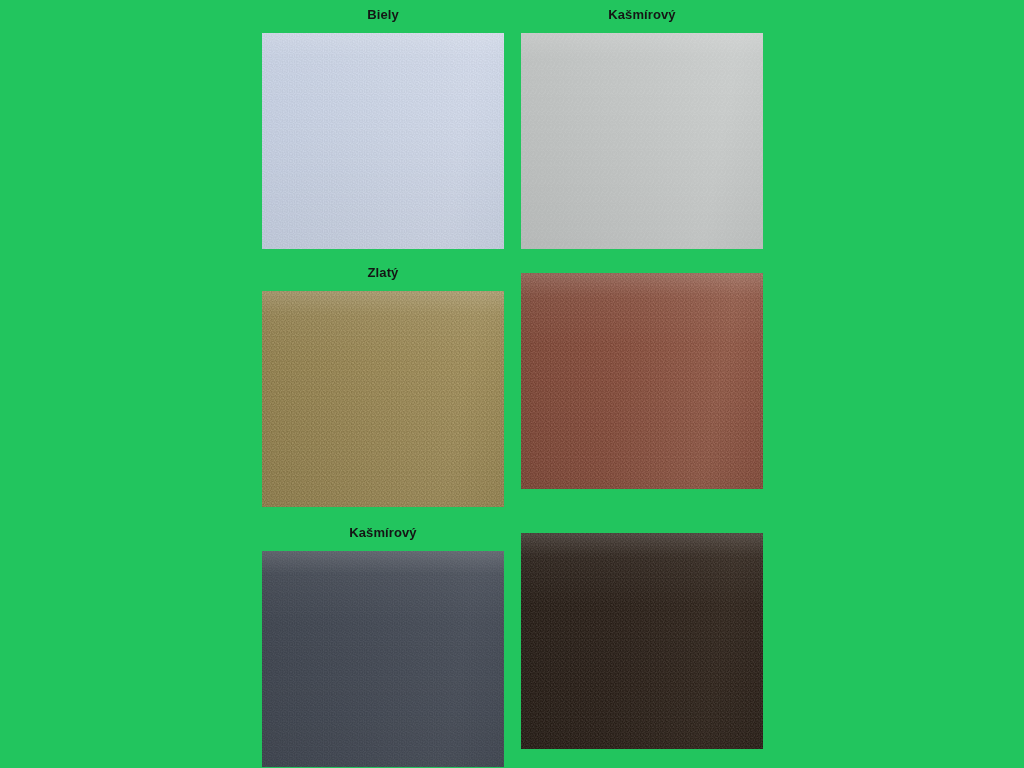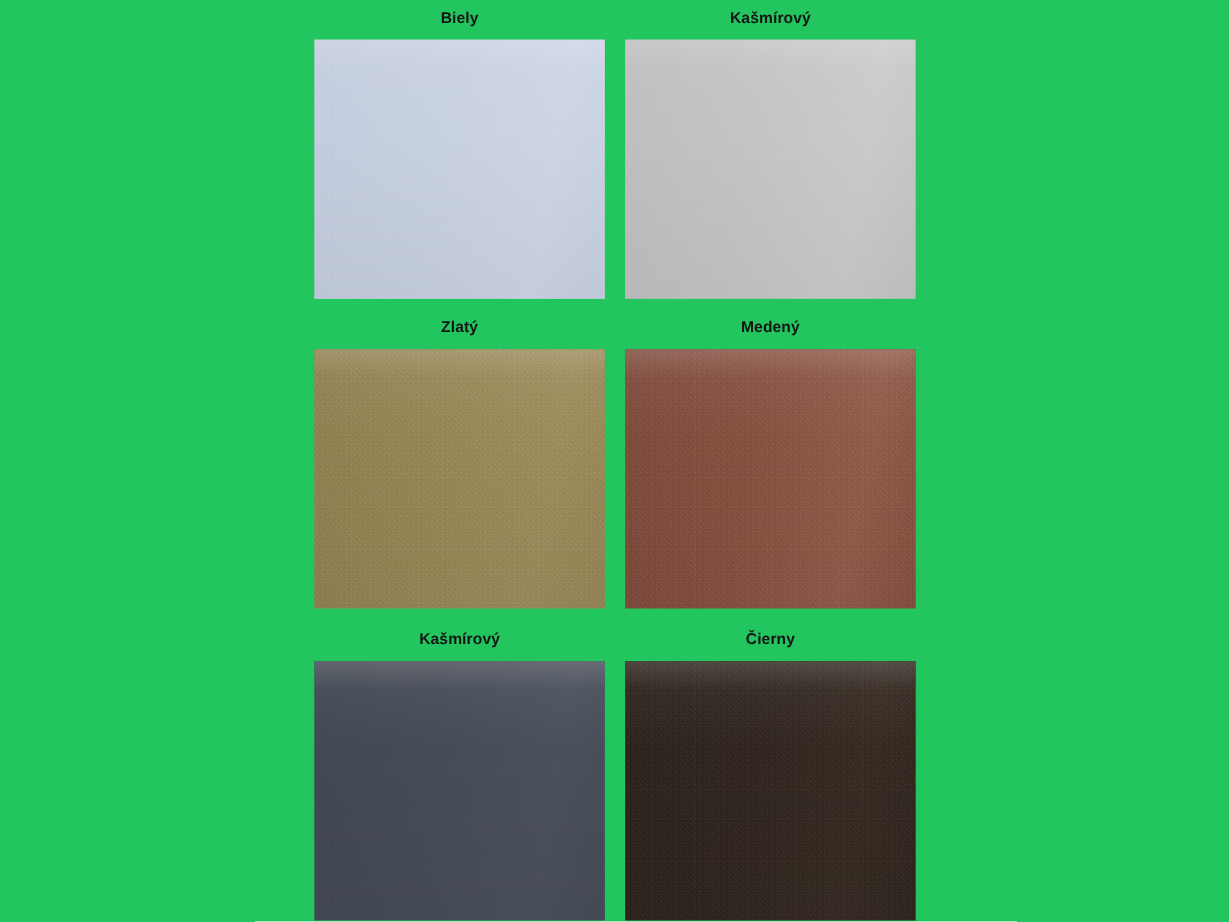--- a/index.html
+++ b/index.html
@@ -118,39 +118,37 @@
     <div class="swatch-cell" style="left: 521px; top: 6px;">
       <span class="swatch-label">Kašmírový</span>
       <div style="height: 9px;"></div>
       <div class="swatch-chip" style="background-color: rgb(196, 199, 198);">
         <div class="grain soft"></div>
         <div class="sheen" style="background-image: linear-gradient(100deg, rgb(185, 188, 187) 0%, rgb(196, 199, 198) 42%, rgb(208, 211, 210) 78%, rgb(196, 199, 198) 100%); opacity: 0.55;"></div>
         <div class="sheen" style="background-image: linear-gradient(rgba(255, 255, 255, 0.16) 0%, rgba(255, 255, 255, 0.04) 11%, rgba(255, 255, 255, 0) 34%, rgba(0, 0, 0, 0.043) 100%);"></div>
       </div>
     </div>
     <div class="swatch-cell" style="left: 521px; top: 264px;">
-      <span class="swatch-label">Medený</span>
       <div style="height: 9px;"></div>
       <div class="swatch-chip" style="background-color: rgb(138, 79, 61);">
         <div class="grain coarse"></div>
         <div class="sheen" style="background-image: linear-gradient(100deg, rgb(123, 68, 52) 0%, rgb(138, 79, 61) 42%, rgb(157, 100, 80) 78%, rgb(138, 79, 61) 100%); opacity: 0.55;"></div>
         <div class="sheen" style="background-image: linear-gradient(rgba(255, 255, 255, 0.16) 0%, rgba(255, 255, 255, 0.04) 11%, rgba(255, 255, 255, 0) 34%, rgba(0, 0, 0, 0.043) 100%);"></div>
       </div>
     </div>
     <div class="swatch-cell" style="left: 262px; top: 524px;">
       <span class="swatch-label">Kašmírový</span>
       <div style="height: 9px;"></div>
       <div class="swatch-chip" style="background-color: rgb(69, 75, 86);">
         <div class="grain fine"></div>
         <div class="sheen" style="background-image: linear-gradient(100deg, rgb(61, 67, 77) 0%, rgb(69, 75, 86) 42%, rgb(78, 84, 95) 78%, rgb(69, 75, 86) 100%); opacity: 0.55;"></div>
         <div class="sheen" style="background-image: linear-gradient(rgba(255, 255, 255, 0.16) 0%, rgba(255, 255, 255, 0.04) 11%, rgba(255, 255, 255, 0) 34%, rgba(0, 0, 0, 0.043) 100%);"></div>
       </div>
     </div>
     <div class="swatch-cell" style="left: 521px; top: 524px;">
-      <span class="swatch-label">Čierny</span>
       <div style="height: 9px;"></div>
       <div class="swatch-chip" style="background-color: rgb(43, 32, 24);">
         <div class="grain coarse"></div>
         <div class="sheen" style="background-image: linear-gradient(100deg, rgb(36, 27, 20) 0%, rgb(43, 32, 24) 42%, rgb(54, 42, 32) 78%, rgb(43, 32, 24) 100%); opacity: 0.55;"></div>
         <div class="sheen" style="background-image: linear-gradient(rgba(255, 255, 255, 0.16) 0%, rgba(255, 255, 255, 0.04) 11%, rgba(255, 255, 255, 0) 34%, rgba(0, 0, 0, 0.043) 100%);"></div>
       </div>
     </div>
   </div>
 
 </body></html>

